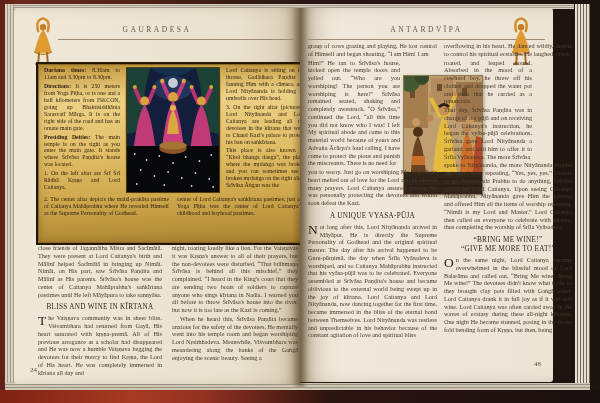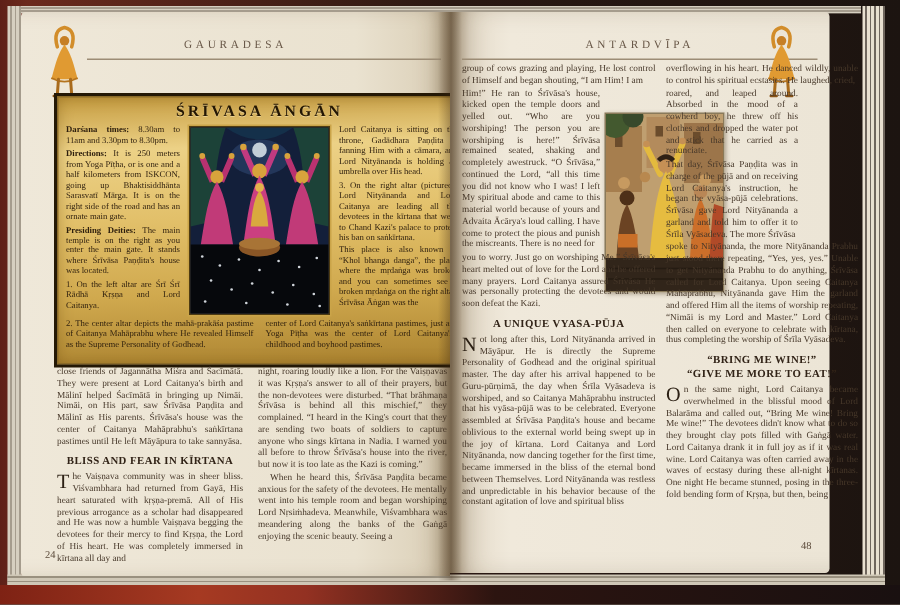--- a/index.html
+++ b/index.html
@@ -61,21 +61,21 @@
   
   .bodycol{position:absolute;font-size:6.2px;line-height:1.25;text-align:justify;color:#463729;}
   .bodycol p{margin:0 0 1px;}
   .bodycol p.ind{text-indent:8px;}
   .lcol1{left:24px;top:236px;width:124px;}
   .lcol2{left:158px;top:236px;width:126px;}
   .rcol1{left:8px;top:34px;width:129px;}
   .rcol2{left:144px;top:34px;width:128px;}
   .narrow-r{width:92px;}
   .narrow-l{width:88px;margin-left:auto;}
-  .section-head{text-align:center;font-weight:bold;font-size:7.2px;letter-spacing:.3px;
+  .section-head{text-align:center;font-weight:normal;font-size:7.2px;letter-spacing:.3px;
     color:#312317;margin:5px 0 2px;text-indent:0;}
   .section-head.tight{margin:5px 0 0;}
   .section-head.sub{margin:0 0 2px;}
   .drop{float:left;font-size:13.5px;line-height:11px;margin:1px 2px 0 0;color:#2c2014;}
 
   .kirtana-img{position:absolute;left:103px;top:67px;width:78px;height:118px;
     border:1px solid #8a7a5a;box-shadow:1px 1px 3px rgba(70,50,25,.4);}
   .kirtana-img svg{display:block;width:100%;height:100%;}
 </style>
 </head>
@@ -100,21 +100,20 @@
 <div class="bottom-strip"></div>
 
 <div class="page page-left">
   <div class="running-head">GAURADESA</div>
   <div class="head-rule rule-l"></div>
   <svg class="dancer dancer-l">
       <use href="#dancer"></use>
     </svg>
 
   <div class="info-box">
-    <div class="info-title">ŚRĪVASA ĀNGĀN</div>
     <div class="info-row">
       <div class="info-col">
         <p><b>Darśana times:</b><span> 8.30am to 11am and 3.30pm to 8.30pm.</span></p>
         <p><b>Directions:</b><span> It is 250 meters from Yoga Pīṭha, or is one and a half kilometers from ISKCON, going up Bhaktisiddhānta Sarasvatī Mārga. It is on the right side of the road and has an ornate main gate.</span></p>
         <p><b>Presiding Deities:</b><span> The main temple is on the right as you enter the main gate. It stands where Śrīvāsa Paṇḍita's house was located.</span></p>
         <p><b></b><span>1. On the left altar are Śrī Śrī Rādhā Kṛṣṇa and Lord Caitanya.</span></p>
       </div>
       <div class="info-img">
         <svg viewBox="0 0 94 124" preserveAspectRatio="none">
           <rect width="94" height="124" fill="#131f3a"></rect>
@@ -179,21 +178,21 @@
       </div>
     </div>
     <div class="info-bottom">
       <div>2. The center altar depicts the mahā-prakāśa pastime of Caitanya Mahāprabhu where He revealed Himself as the Supreme Personality of Godhead.</div>
       <div>center of Lord Caitanya's saṅkīrtana pastimes, just as Yoga Pīṭha was the center of Lord Caitanya's childhood and boyhood pastimes.</div>
     </div>
   </div>
 
   <div class="bodycol lcol1">
     <p>close friends of Jagannātha Miśra and Śacīmātā. They were present at Lord Caitanya's birth and Mālinī helped Śacīmātā in bringing up Nimāi. Nimāi, on His part, saw Śrīvāsa Paṇḍita and Mālinī as His parents. Śrīvāsa's house was the center of Caitanya Mahāprabhu's saṅkīrtana pastimes until He left Māyāpura to take sannyāsa.</p>
-    <div class="section-head">BLISS AND FEAR IN KĪRTANA</div>
+    <div class="section-head">BLISS AND WINE IN KĪRTANA</div>
     <p><span class="drop">T</span><span>he Vaiṣṇava community was in sheer bliss. Viśvambhara had returned from Gayā, His heart saturated with kṛṣṇa-premā. All of His previous arrogance as a scholar had disappeared and He was now a humble Vaiṣṇava begging the devotees for their mercy to find Kṛṣṇa, the Lord of His heart. He was completely immersed in kīrtana all day and</span></p>
   </div>
   <div class="bodycol lcol2">
     <p>night, roaring loudly like a lion. For the Vaiṣṇavas it was Kṛṣṇa's answer to all of their prayers, but the non-devotees were disturbed. “That brāhmaṇa Śrīvāsa is behind all this mischief,” they complained. “I heard in the King's court that they are sending two boats of soldiers to capture anyone who sings kīrtana in Nadia. I warned you all before to throw Śrīvāsa's house into the river, but now it is too late as the Kazi is coming.”</p>
     <p class="ind">When he heard this, Śrīvāsa Paṇḍita became anxious for the safety of the devotees. He mentally went into his temple room and began worshiping Lord Nṛsiṁhadeva. Meanwhile, Viśvambhara was meandering along the banks of the Gaṅgā enjoying the scenic beauty. Seeing a</p>
   </div>
 
   <div class="page-num" style="left:16px;top:358px">24</div>
 </div>
 

